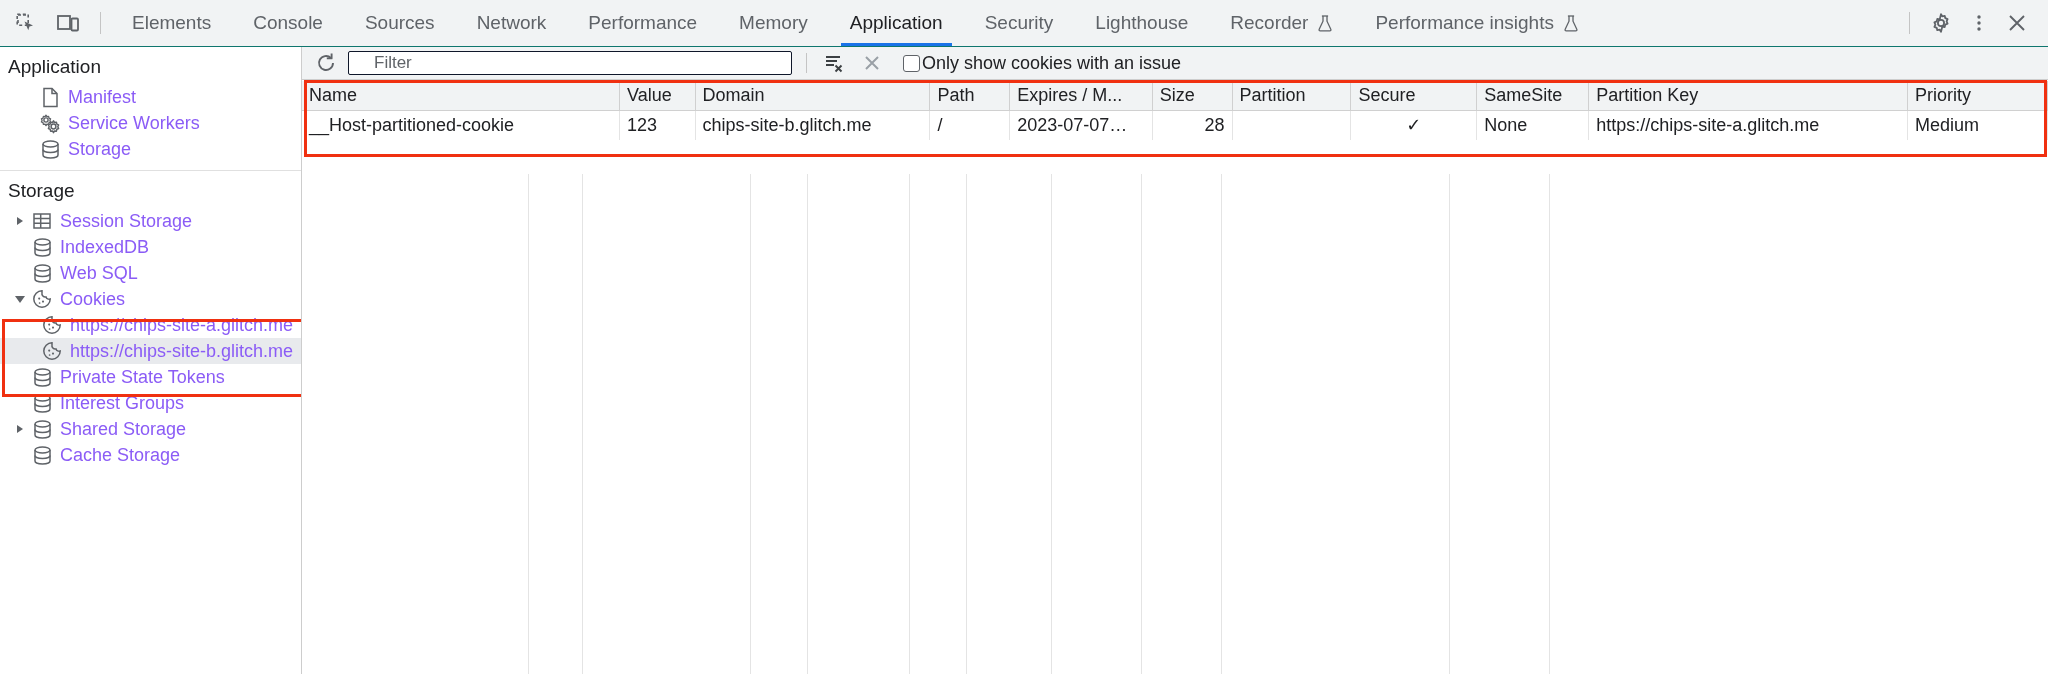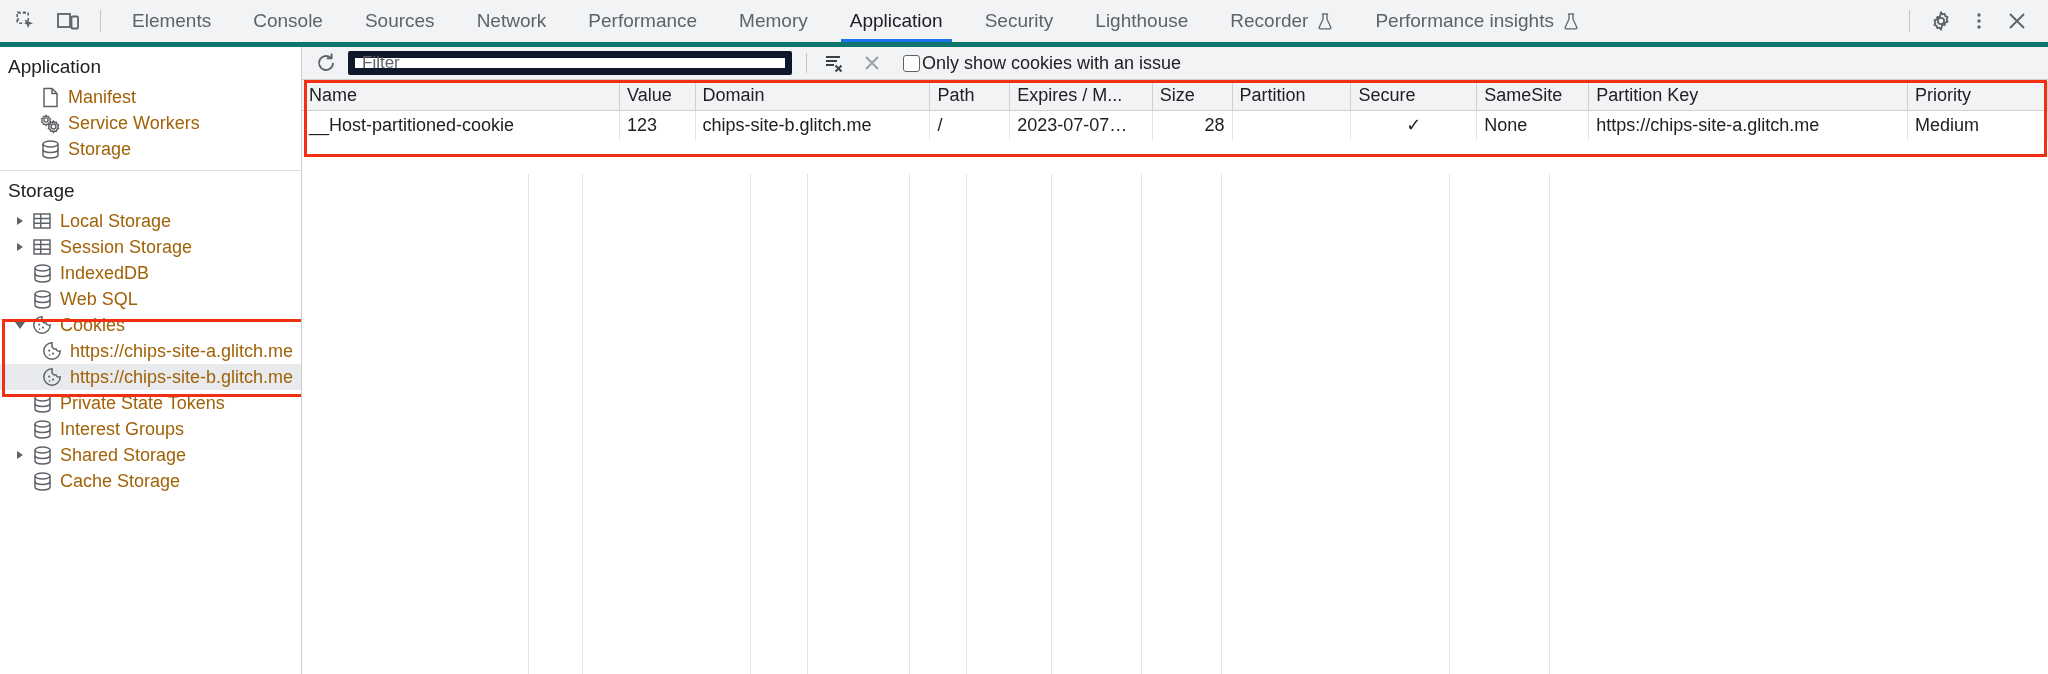--- a/index.html
+++ b/index.html
@@ -11,21 +11,21 @@
     font-family: "Liberation Sans", sans-serif;
     -webkit-font-smoothing: antialiased;
   }
 
   
   .devtools-tabbar {
     height: 47px;
     display: flex;
     align-items: center;
     background: #f1f3f4;
-    border-bottom: 5px solid #0f766e;
+    border-bottom: 1px solid #0f766e;
     position: relative;
   }
   .tb-icon-group {
     display: flex; align-items: center;
     padding-left: 8px; gap: 6px;
   }
   .tb-icon-btn {
     width: 36px; height: 34px;
     display: flex; align-items: center; justify-content: center;
     border-radius: 3px;
@@ -92,21 +92,21 @@
   .side-divider {
     height: 1px;
     background: #e0e0e0;
     margin: 8px 0 0 0;
   }
   .tree-item {
     display: flex;
     align-items: center;
     height: 26px;
     font-size: 18px;
-    color: #a16207;
+    color: #8b5cf6;
     white-space: nowrap;
     padding-right: 4px;
   }
   .tree-item.selected { background: #e8eaed; }
   .twisty {
     width: 20px; flex: 0 0 20px;
     display: flex; align-items: center; justify-content: center;
   }
   .twisty i {
     display: block;
@@ -158,24 +158,24 @@
   }
   .refresh-btn {
     width: 28px; height: 26px;
     display: flex; align-items: center; justify-content: center;
   }
   .filter-input {
     flex: 1 1 auto;
     max-width: 444px;
     height: 24px;
     background: #fff;
-    border: 7px solid #0f172a;
+    border: 1px solid #0f172a;
     border-radius: 2px;
     display: flex; align-items: center;
-    padding: 0 7px;
+    padding: 0 25px;
     font-size: 17px;
     color: #5f6368;
   }
   .fb-sep {
     width: 1px; height: 20px; background: #c4c4c4;
     margin: 0 4px 0 6px;
   }
   .fb-btn {
     width: 30px; height: 26px;
     display: flex; align-items: center; justify-content: center;
@@ -371,32 +371,20 @@
           <path d="M3 10.5c0 1.7 3.4 3 7.5 3s7.5-1.3 7.5-3" fill="none" stroke="#5f6368" stroke-width="1.5"></path>
         </svg>
       </span>
       <span class="tlabel">Storage</span>
     </div>
 
     <div class="side-divider"></div>
 
     <div class="side-section-title">Storage</div>
 
-    <div class="tree-item indent-1">
-      <span class="twisty">
-          <i></i>
-        </span>
-      <span class="ticon">
-        <svg width="20" height="20" viewBox="0 0 20 20">
-          <rect x="2" y="3" width="16" height="14" fill="none" stroke="#5f6368" stroke-width="1.5"></rect>
-          <path d="M2 7.6h16M2 12.3h16M8.7 3v14" stroke="#5f6368" stroke-width="1.5"></path>
-        </svg>
-      </span>
-      <span class="tlabel">Local Storage</span>
-    </div>
 
     <div class="tree-item indent-1">
       <span class="twisty">
           <i></i>
         </span>
       <span class="ticon">
         <svg width="20" height="20" viewBox="0 0 20 20">
           <rect x="2" y="3" width="16" height="14" fill="none" stroke="#5f6368" stroke-width="1.5"></rect>
           <path d="M2 7.6h16M2 12.3h16M8.7 3v14" stroke="#5f6368" stroke-width="1.5"></path>
         </svg>

